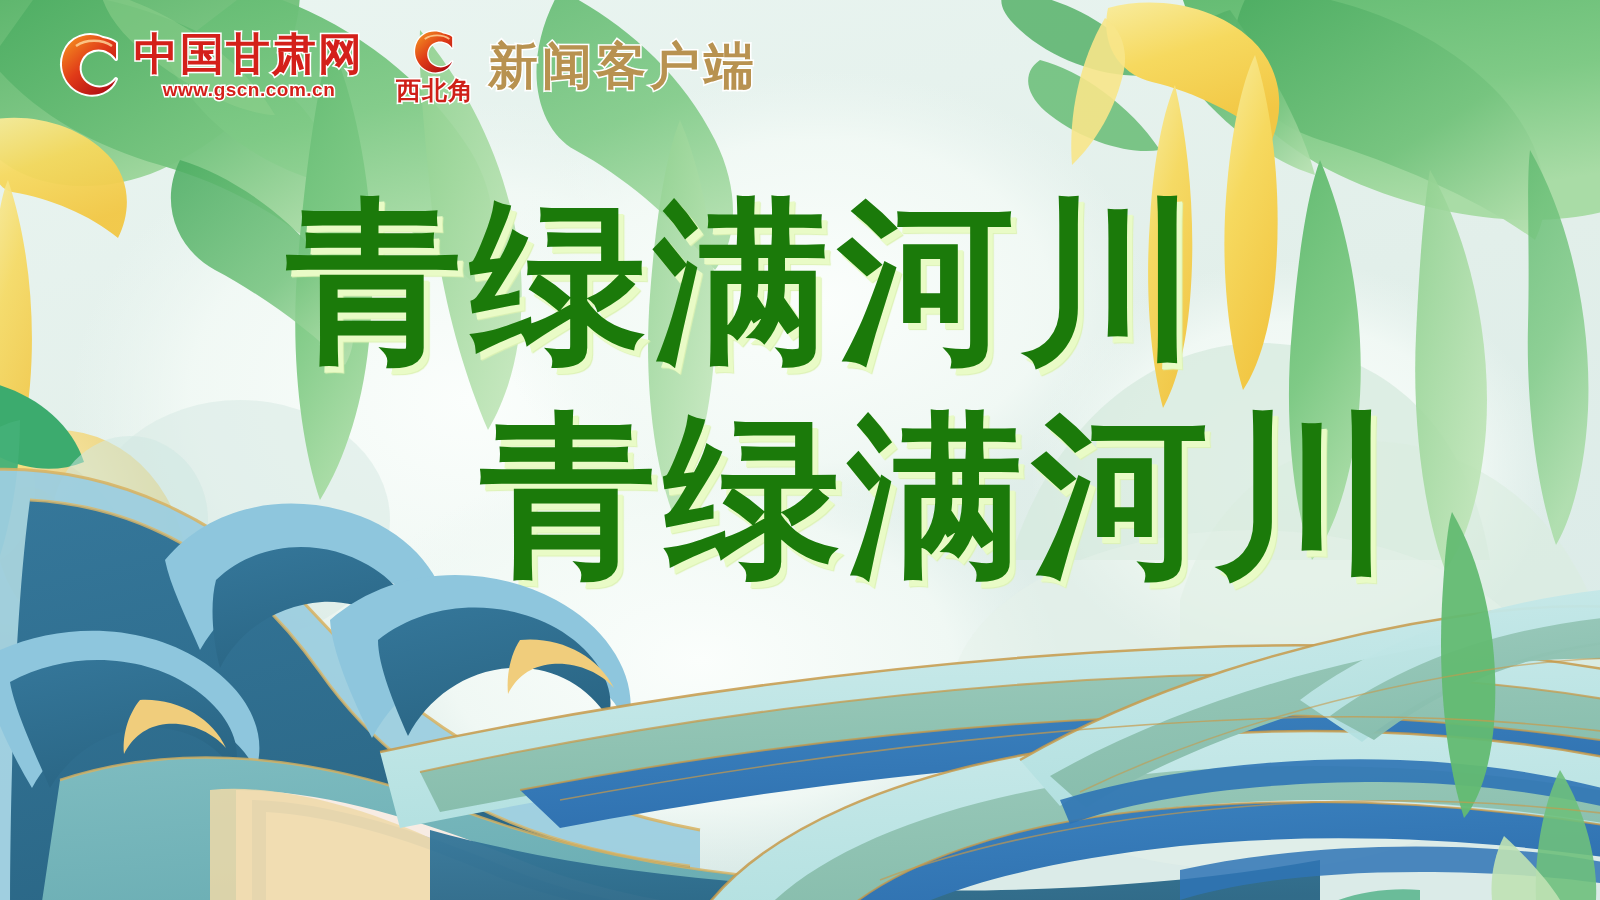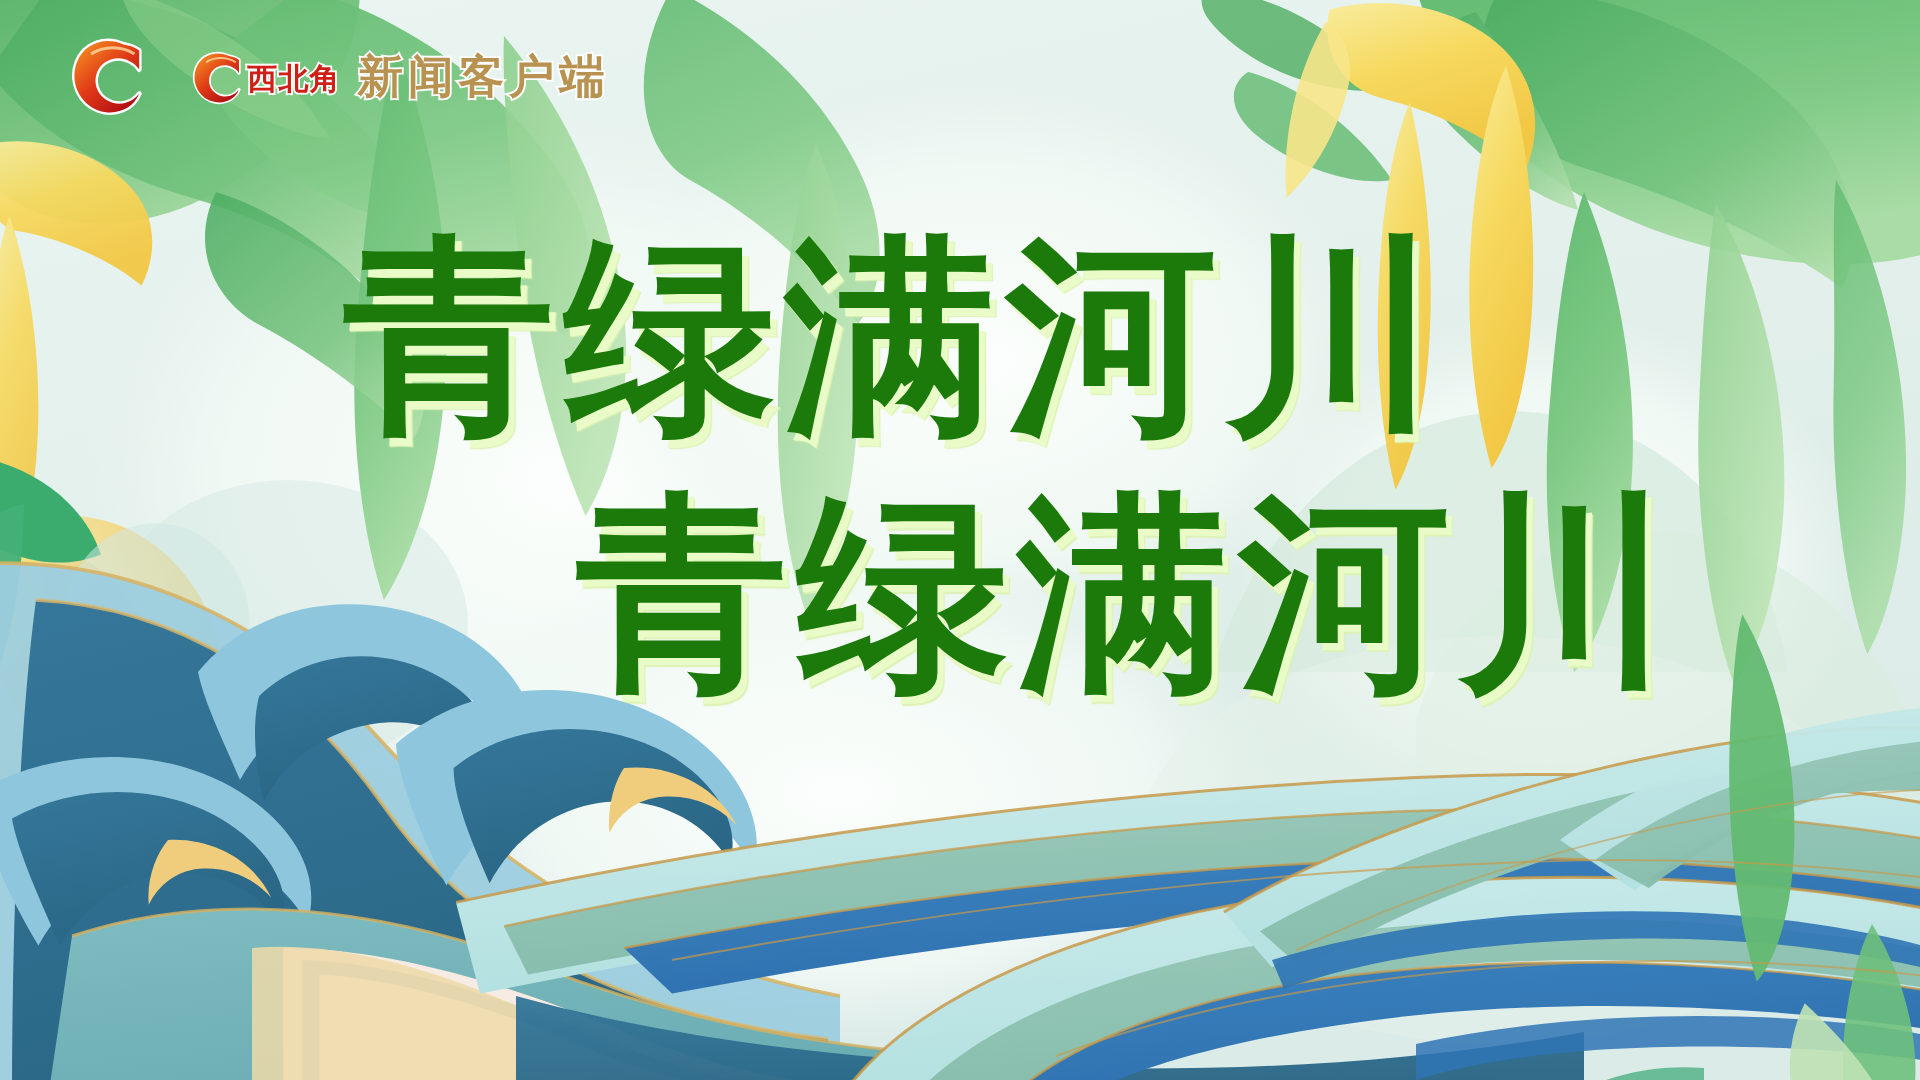--- a/index.html
+++ b/index.html
@@ -71,37 +71,37 @@
     font-weight:700;
     font-size:19px;
     color:#d4201a;
     letter-spacing:0.5px;
     line-height:1;
     margin-top:3px;
     -webkit-text-stroke:3px #ffffff;
     paint-order:stroke fill;
     white-space:nowrap;
   }
-  .xbj-wrap { display:flex; flex-direction:row; align-items:center; }
+  .xbj-wrap { display:flex; flex-direction:column; align-items:center; }
   .xbj-name {
     font-family:"Liberation Serif","DejaVu Serif",serif;
     font-weight:700;
     font-size:25px;
     color:#cf2018;
     letter-spacing:1px;
     line-height:1;
     margin-top:2px;
     -webkit-text-stroke:3px #ffffff;
     paint-order:stroke fill;
     white-space:nowrap;
   }
   .client-name {
     font-family:"Liberation Serif","DejaVu Serif",serif;
     font-weight:700;
-    font-size:38px;
+    font-size:50px;
     color:#b89250;
     letter-spacing:4px;
     line-height:1;
     margin-left:6px;
     -webkit-text-stroke:3px #ffffff;
     paint-order:stroke fill;
     white-space:nowrap;
   }
 </style>
 </head>
@@ -394,20 +394,24 @@
           </linearGradient>
         </defs>
         <path d="M47,9 C32,2 14,8 8,24 C2,40 10,58 26,64 C40,69 55,63 60,50
                  C54,58 43,61 34,56 C24,51 21,39 26,30 C31,21 43,18 52,23
                  C56,25 58,27 60,30 L60,14 C56,11 52,10 47,9 Z" fill="url(#redOrb)" stroke="#ffffff" stroke-width="4" stroke-linejoin="round"></path>
         <path d="M47,9 C32,2 14,8 8,24 C2,40 10,58 26,64 C40,69 55,63 60,50
                  C54,58 43,61 34,56 C24,51 21,39 26,30 C31,21 43,18 52,23
                  C56,25 58,27 60,30 L60,14 C56,11 52,10 47,9 Z" fill="url(#redOrb)"></path>
         <path d="M20,17 C30,10 46,10 56,17" fill="none" stroke="#ffd9a0" stroke-width="2.5" opacity="0.8"></path>
       </svg>
+      <div class="gs-text-wrap">
+        <div class="gs-name">中国甘肃网</div>
+        <div class="gs-url">www.gscn.com.cn</div>
+      </div>
     </div>
 
     <div class="logo-group" style="margin-left:18px;">
       <div class="xbj-wrap">
         <svg class="logo-mark" width="48" height="48" viewBox="0 0 70 70">
           <defs>
             <linearGradient id="redOrb2" x1="0.15" y1="0.1" x2="0.85" y2="0.95">
               <stop offset="0%" stop-color="#f08420"></stop>
               <stop offset="45%" stop-color="#df3b17"></stop>
               <stop offset="100%" stop-color="#ae0d13"></stop>

